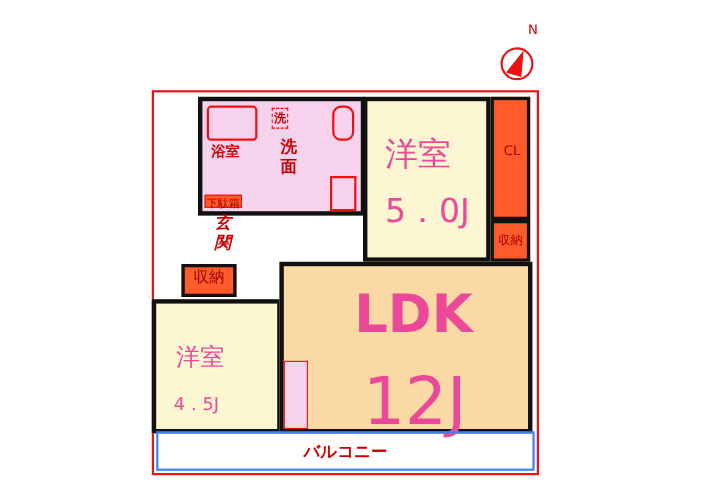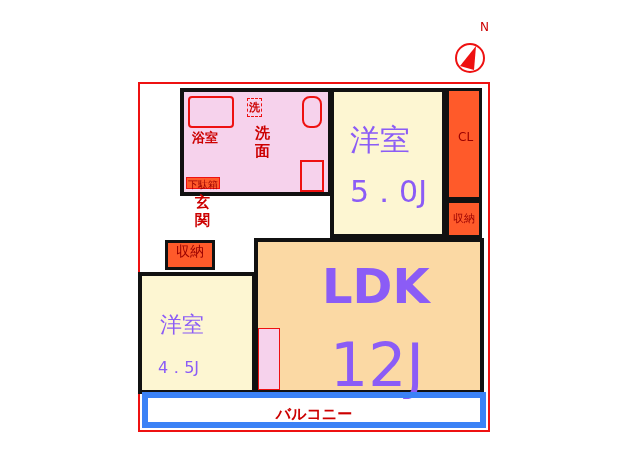--- a/index.html
+++ b/index.html
@@ -1,19 +1,19 @@
 <!DOCTYPE html>
 <html><head>
 <meta charset="utf-8">
 <style>
   html,body{margin:0;padding:0;background:#fff;}
   body{width:640px;height:455px;position:relative;overflow:hidden;font-family:"DejaVu Sans",sans-serif;}
   .abs{position:absolute;box-sizing:border-box;}
   .room-label{position:absolute;color:#c00;font-weight:bold;}
-  .big{color:#8b5cf6;}
+  .big{color:#ec4899;}
 </style>
 </head>
 <body>
 
 <div class="abs" style="left:138px;top:82px;width:352px;height:350px;border:2px solid #e11;"></div>
 
 <div class="abs" style="left:452px;top:38px;width:40px;height:40px;">
   <svg width="40" height="40">
     <circle cx="18" cy="20" r="14" fill="none" stroke="#e11" stroke-width="2"></circle>
     <polygon points="8,28 24,8 22,32" fill="#e11"></polygon>
@@ -27,21 +27,21 @@
 <span class="room-label" style="left:247px;top:98px;font-size:11px;border:1px dashed #e11;padding:1px;">洗</span>
 <span class="room-label" style="left:255px;top:124px;font-size:15px;width:18px;line-height:18px;">洗面</span>
 <div class="abs" style="left:296px;top:92px;width:32px;height:36px;">
     <div style="margin:4px auto;width:16px;height:28px;border:2px solid #e11;border-radius:8px;"></div>
   </div>
 <div class="abs" style="left:300px;top:160px;width:24px;height:32px;border:2px solid #e11;"></div>
 
 <div class="abs" style="left:186px;top:177px;width:34px;height:12px;background:#ff5a2a;border:1px solid #e11;">
     <span style="font-size:10px;color:#900;display:block;text-align:center;">下駄箱</span>
   </div>
-<span class="room-label" style="left:195px;top:193px;font-size:15px;width:18px;line-height:18px;">玄関</span>
+<span class="room-label" style="left:195px;top:193px;font-size:15px;width:18px;line-height:18px;font-style:italic;">玄関</span>
 <div class="abs" style="left:165px;top:240px;width:50px;height:30px;background:#ff5a2a;border:3px solid #111;">
     <span style="font-size:14px;color:#900;display:block;text-align:center;">収納</span>
   </div>
 
 <div class="abs" style="left:330px;top:88px;width:116px;height:150px;background:#fdf6d2;border:4px solid #111;"></div>
 <span class="abs big" style="left:350px;top:120px;font-size:30px;">洋室</span>
 <span class="abs big" style="left:350px;top:172px;font-size:30px;">5．0J</span>
 <div class="abs" style="left:446px;top:88px;width:36px;height:112px;background:#ff5a2a;border:3px solid #111;text-align:center;padding-top:38px;">
     <span style="color:#900;font-size:12px;display:block;width:12px;margin:auto;line-height:16px;">CL</span>
   </div>
@@ -51,13 +51,13 @@
 
 <div class="abs" style="left:138px;top:272px;width:118px;height:122px;background:#fdf6d2;border:4px solid #111;"></div>
 <span class="abs big" style="left:160px;top:310px;font-size:22px;">洋室</span>
 <span class="abs big" style="left:158px;top:358px;font-size:16px;">4．5J</span>
 
 <div class="abs" style="left:254px;top:238px;width:230px;height:156px;background:#fbd9a4;border:4px solid #111;"></div>
 <div class="abs" style="left:258px;top:328px;width:22px;height:62px;background:#f6d2ec;border:1px solid #e11;"></div>
 <span class="abs big" style="left:322px;top:258px;font-size:48px;font-weight:bold;text-align:center;">LDK</span>
 <span class="abs big" style="left:330px;top:330px;font-size:60px;">12J</span>
 
-<div class="abs" style="left:142px;top:392px;width:344px;height:36px;border:6px solid #3b82f6;text-align:center;padding-top:6px;"><span style="color:#c00;font-size:15px;font-weight:bold;">バルコニー</span></div>
+<div class="abs" style="left:142px;top:392px;width:344px;height:36px;border:2px solid #3b82f6;text-align:center;padding-top:6px;"><span style="color:#c00;font-size:15px;font-weight:bold;">バルコニー</span></div>
 
 </body></html>

